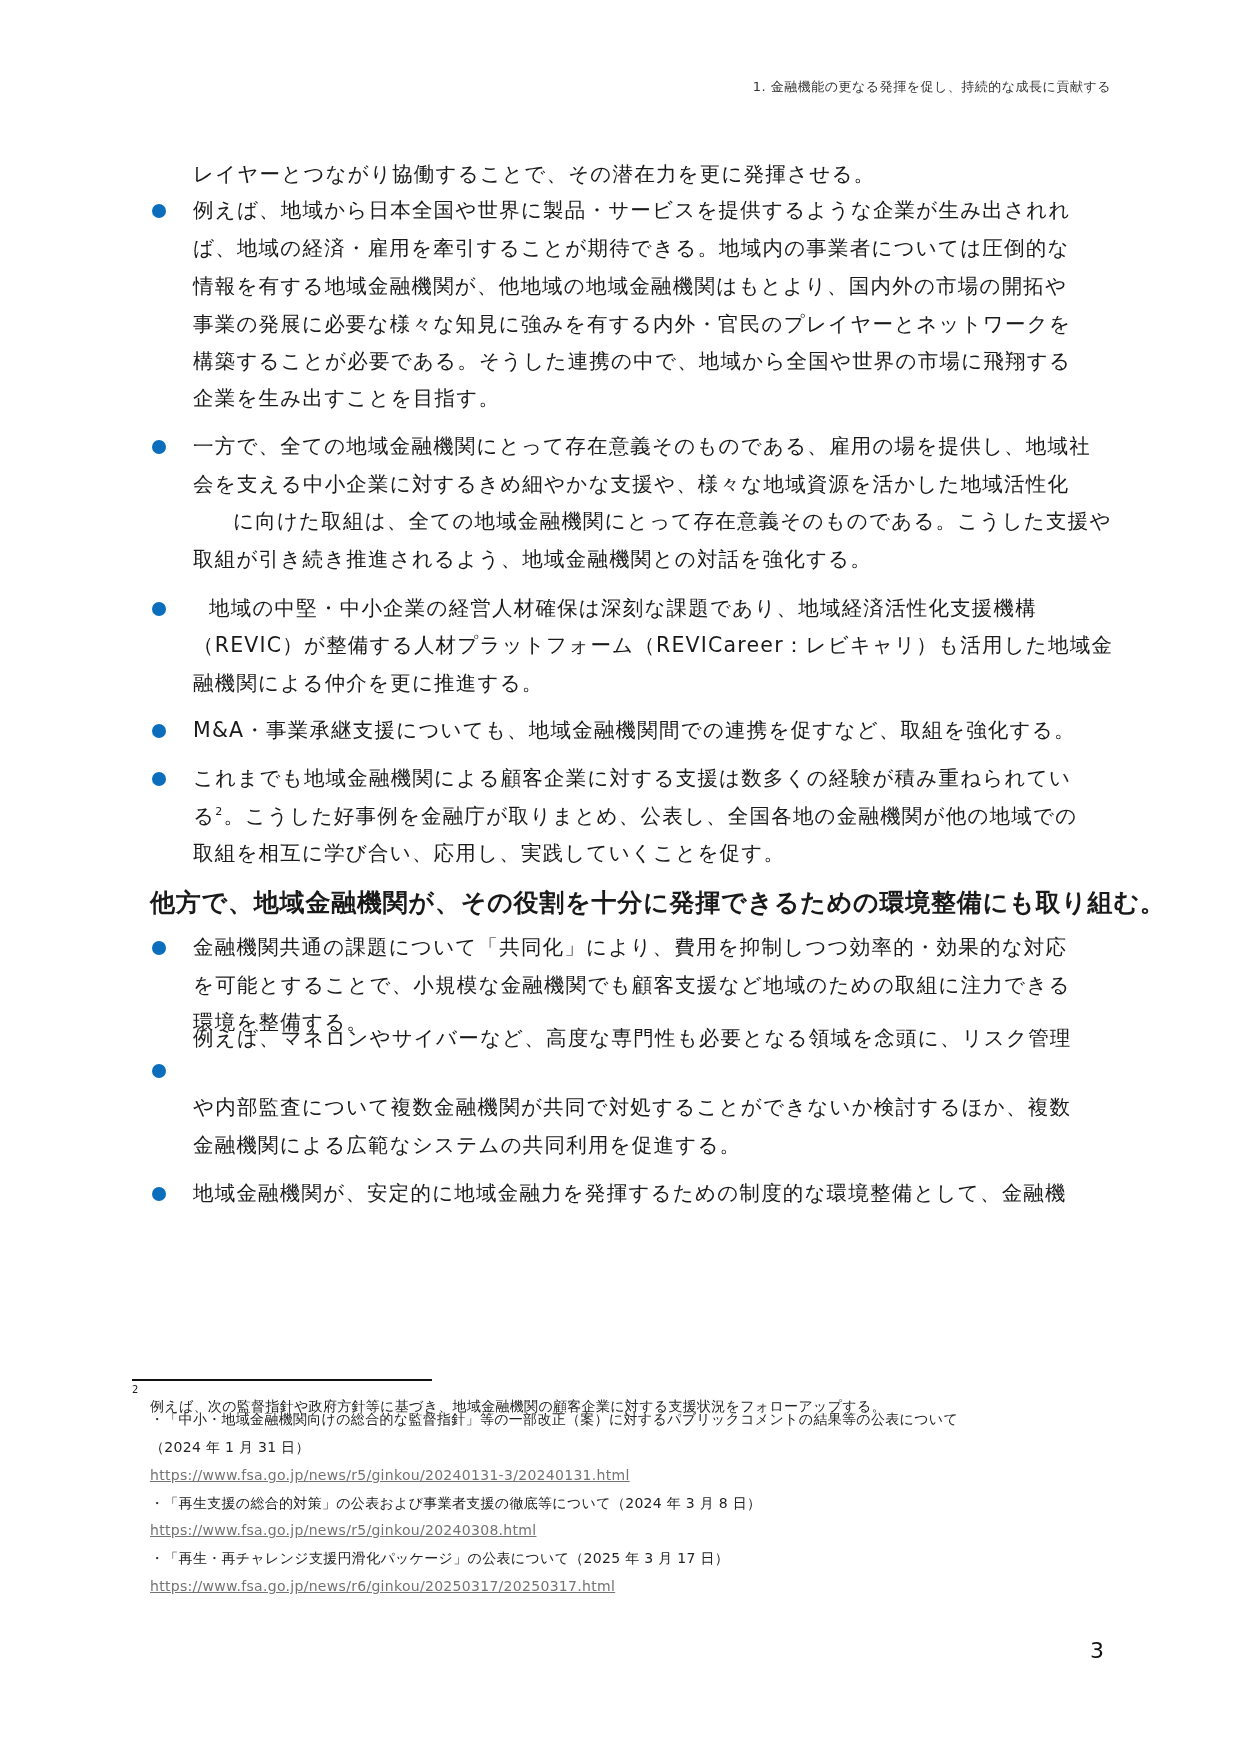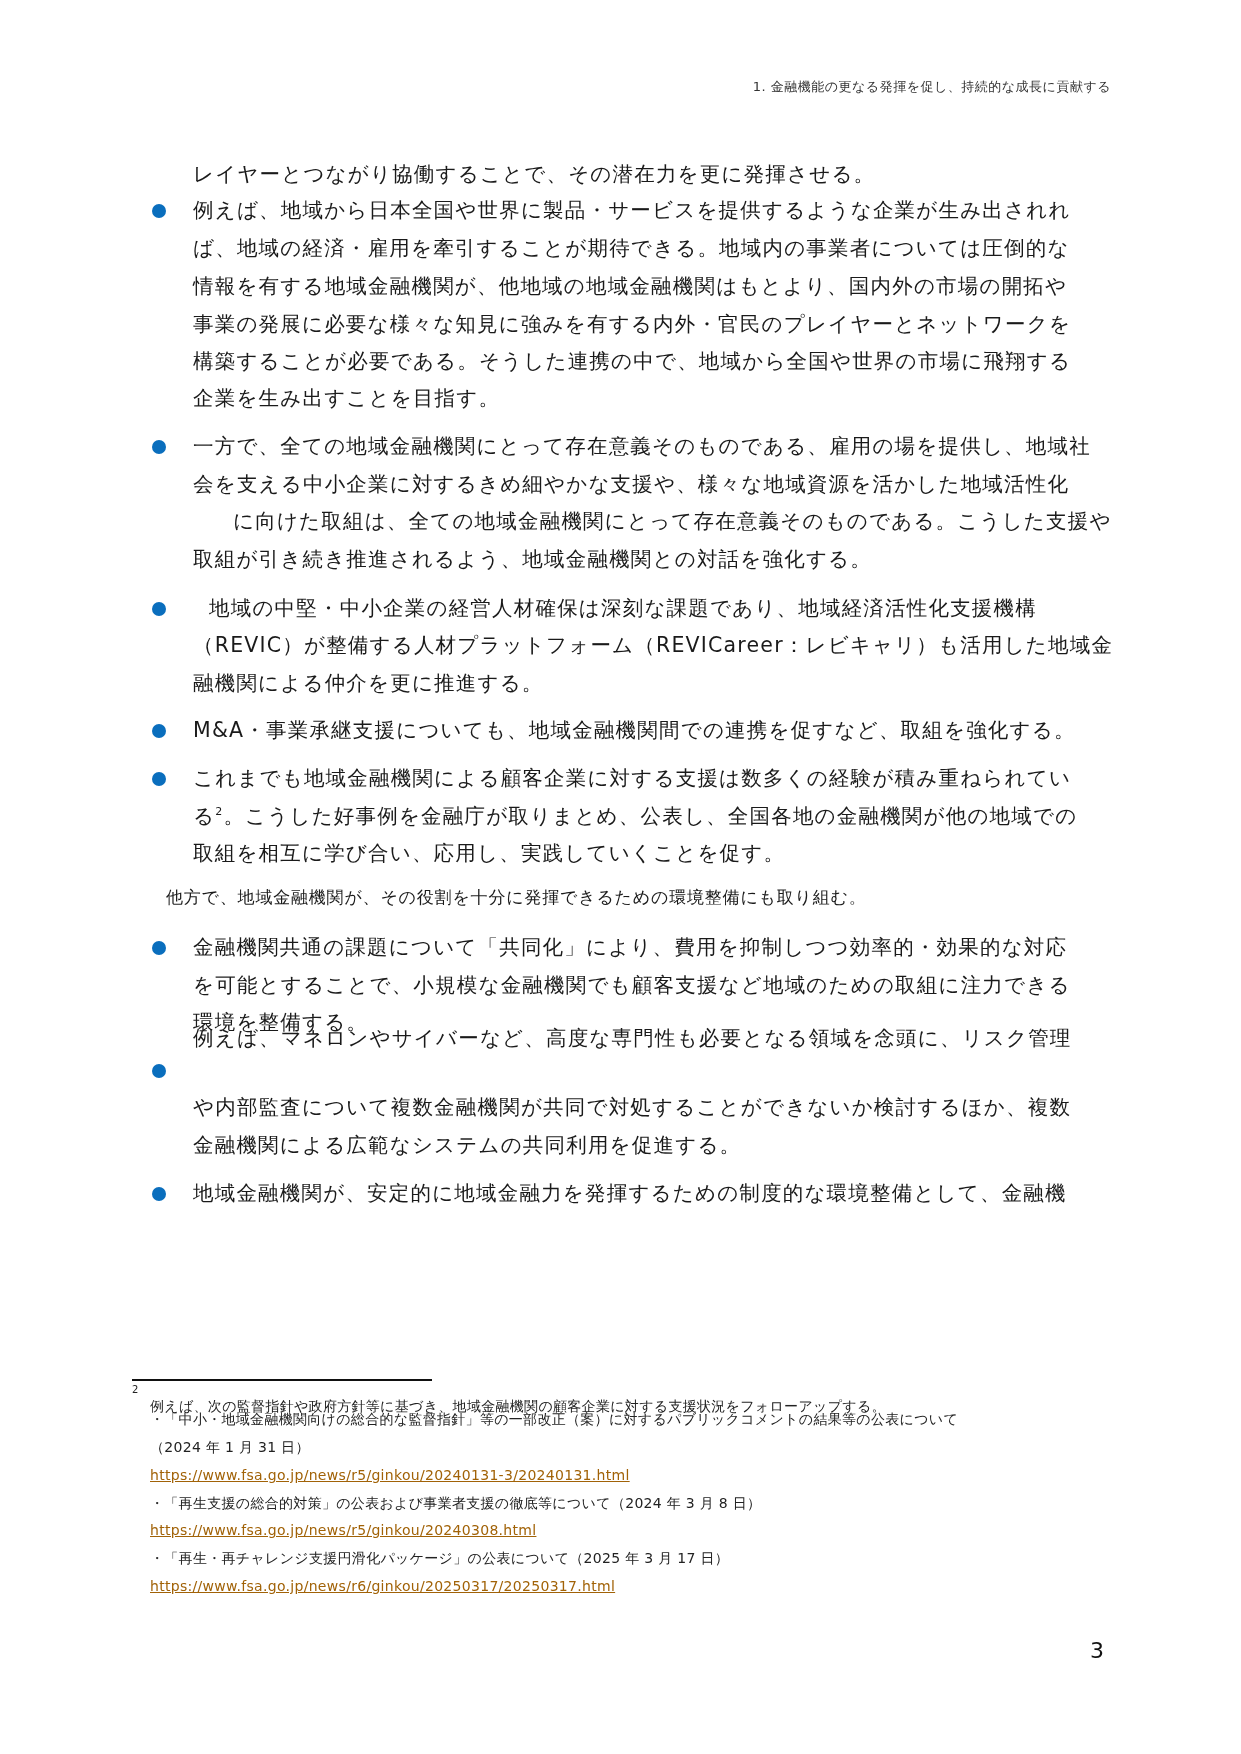--- a/index.html
+++ b/index.html
@@ -2,26 +2,26 @@
 <html><head>
 <meta charset="utf-8">
 <style>
   html, body { margin:0; padding:0; background:#ffffff; }
   body { width:1241px; height:1754px; position:relative; overflow:hidden;
          font-family:"DejaVu Sans", "Liberation Sans", sans-serif; color:#1a1a1a; }
   .header { position:absolute; top:78px; right:130px; font-size:13px; color:#333; letter-spacing:0.5px; }
   .body-text { position:absolute; left:0; top:0; width:100%; }
   .line { position:absolute; left:193px; font-size:20.5px; letter-spacing:1.2px; white-space:nowrap; color:#1a1a1a; }
   .bullet { position:absolute; left:152px; width:14px; height:14px; border-radius:50%; background:#0a6ebd; }
-  .bold-line { position:absolute; left:166px; font-size:17px; font-weight:normal; letter-spacing:0.8px; white-space:nowrap; }
+  .bold-line { position:absolute; left:150px; font-size:25px; font-weight:bold; letter-spacing:0.8px; white-space:nowrap; }
   sup { font-size:11px; vertical-align:super; line-height:0; }
   .fn-rule { position:absolute; left:132px; top:1379px; width:300px; height:2px; background:#111; }
   .fn { position:absolute; font-size:14px; color:#222; white-space:nowrap; letter-spacing:0.3px; }
   .fn-num { position:absolute; font-size:10px; color:#222; }
-  .fn a { color:#a16207; text-decoration:underline; }
+  .fn a { color:#737373; text-decoration:underline; }
   .page-num { position:absolute; top:1638px; left:1090px; font-size:22px; color:#111; }
 </style>
 </head>
 <body>
 
 <div class="header">1. 金融機能の更なる発揮を促し、持続的な成長に貢献する</div>
 
 <div class="body-text">
   <div class="line" style="top:160px;">レイヤーとつながり協働することで、その潜在力を更に発揮させる。</div>
 

